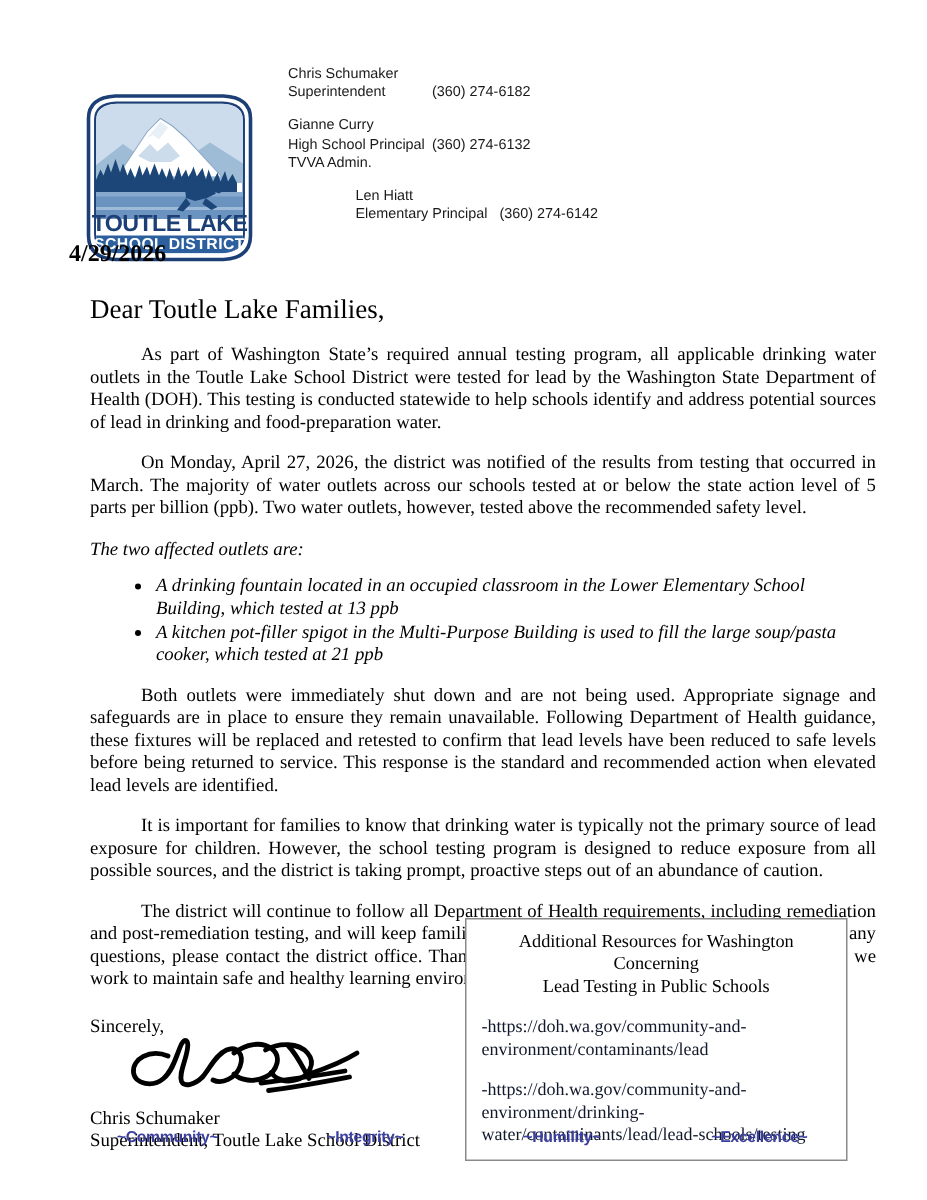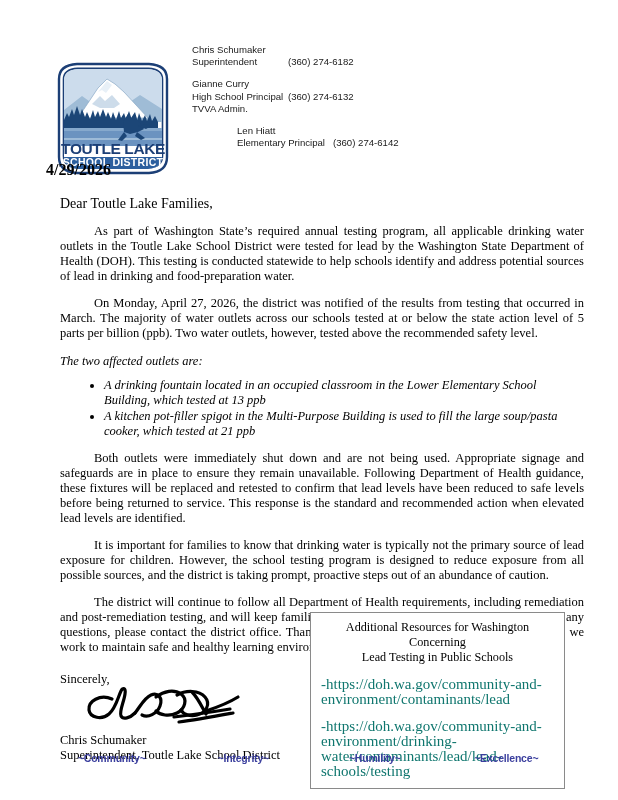--- a/index.html
+++ b/index.html
@@ -74,21 +74,21 @@
 
   
   .date-line {
     font-size: 16px;
     margin-top: 6px;
     margin-left: 0px;
     line-height: 15px;
     font-weight: bold;
   }
   .salutation {
-    font-size: 14px;
+    font-size: 18px;
     margin-top: 19px;
     margin-left: 14px;
   }
   .para {
     font-size: 12.5px;
     line-height: 15.0px;
     text-align: justify;
     margin: 12px 0 0 14px;
     width: 524px;
     text-indent: 34px;
@@ -153,22 +153,22 @@
     padding: 7px 10px 9px 10px;
     background: #ffffff;
   }
   .resource-title {
     text-align: center;
     font-size: 12.2px;
     line-height: 15px;
     color: #000;
   }
   .resource-link {
-    color: #0f766e;
-    font-size: 15px;
+    color: #0f172a;
+    font-size: 12px;
     line-height: 15px;
     margin-top: 12px;
     word-break: break-word;
   }
 
   
   .footer {
     position: absolute;
     left: 46px;
     top: 752px;

